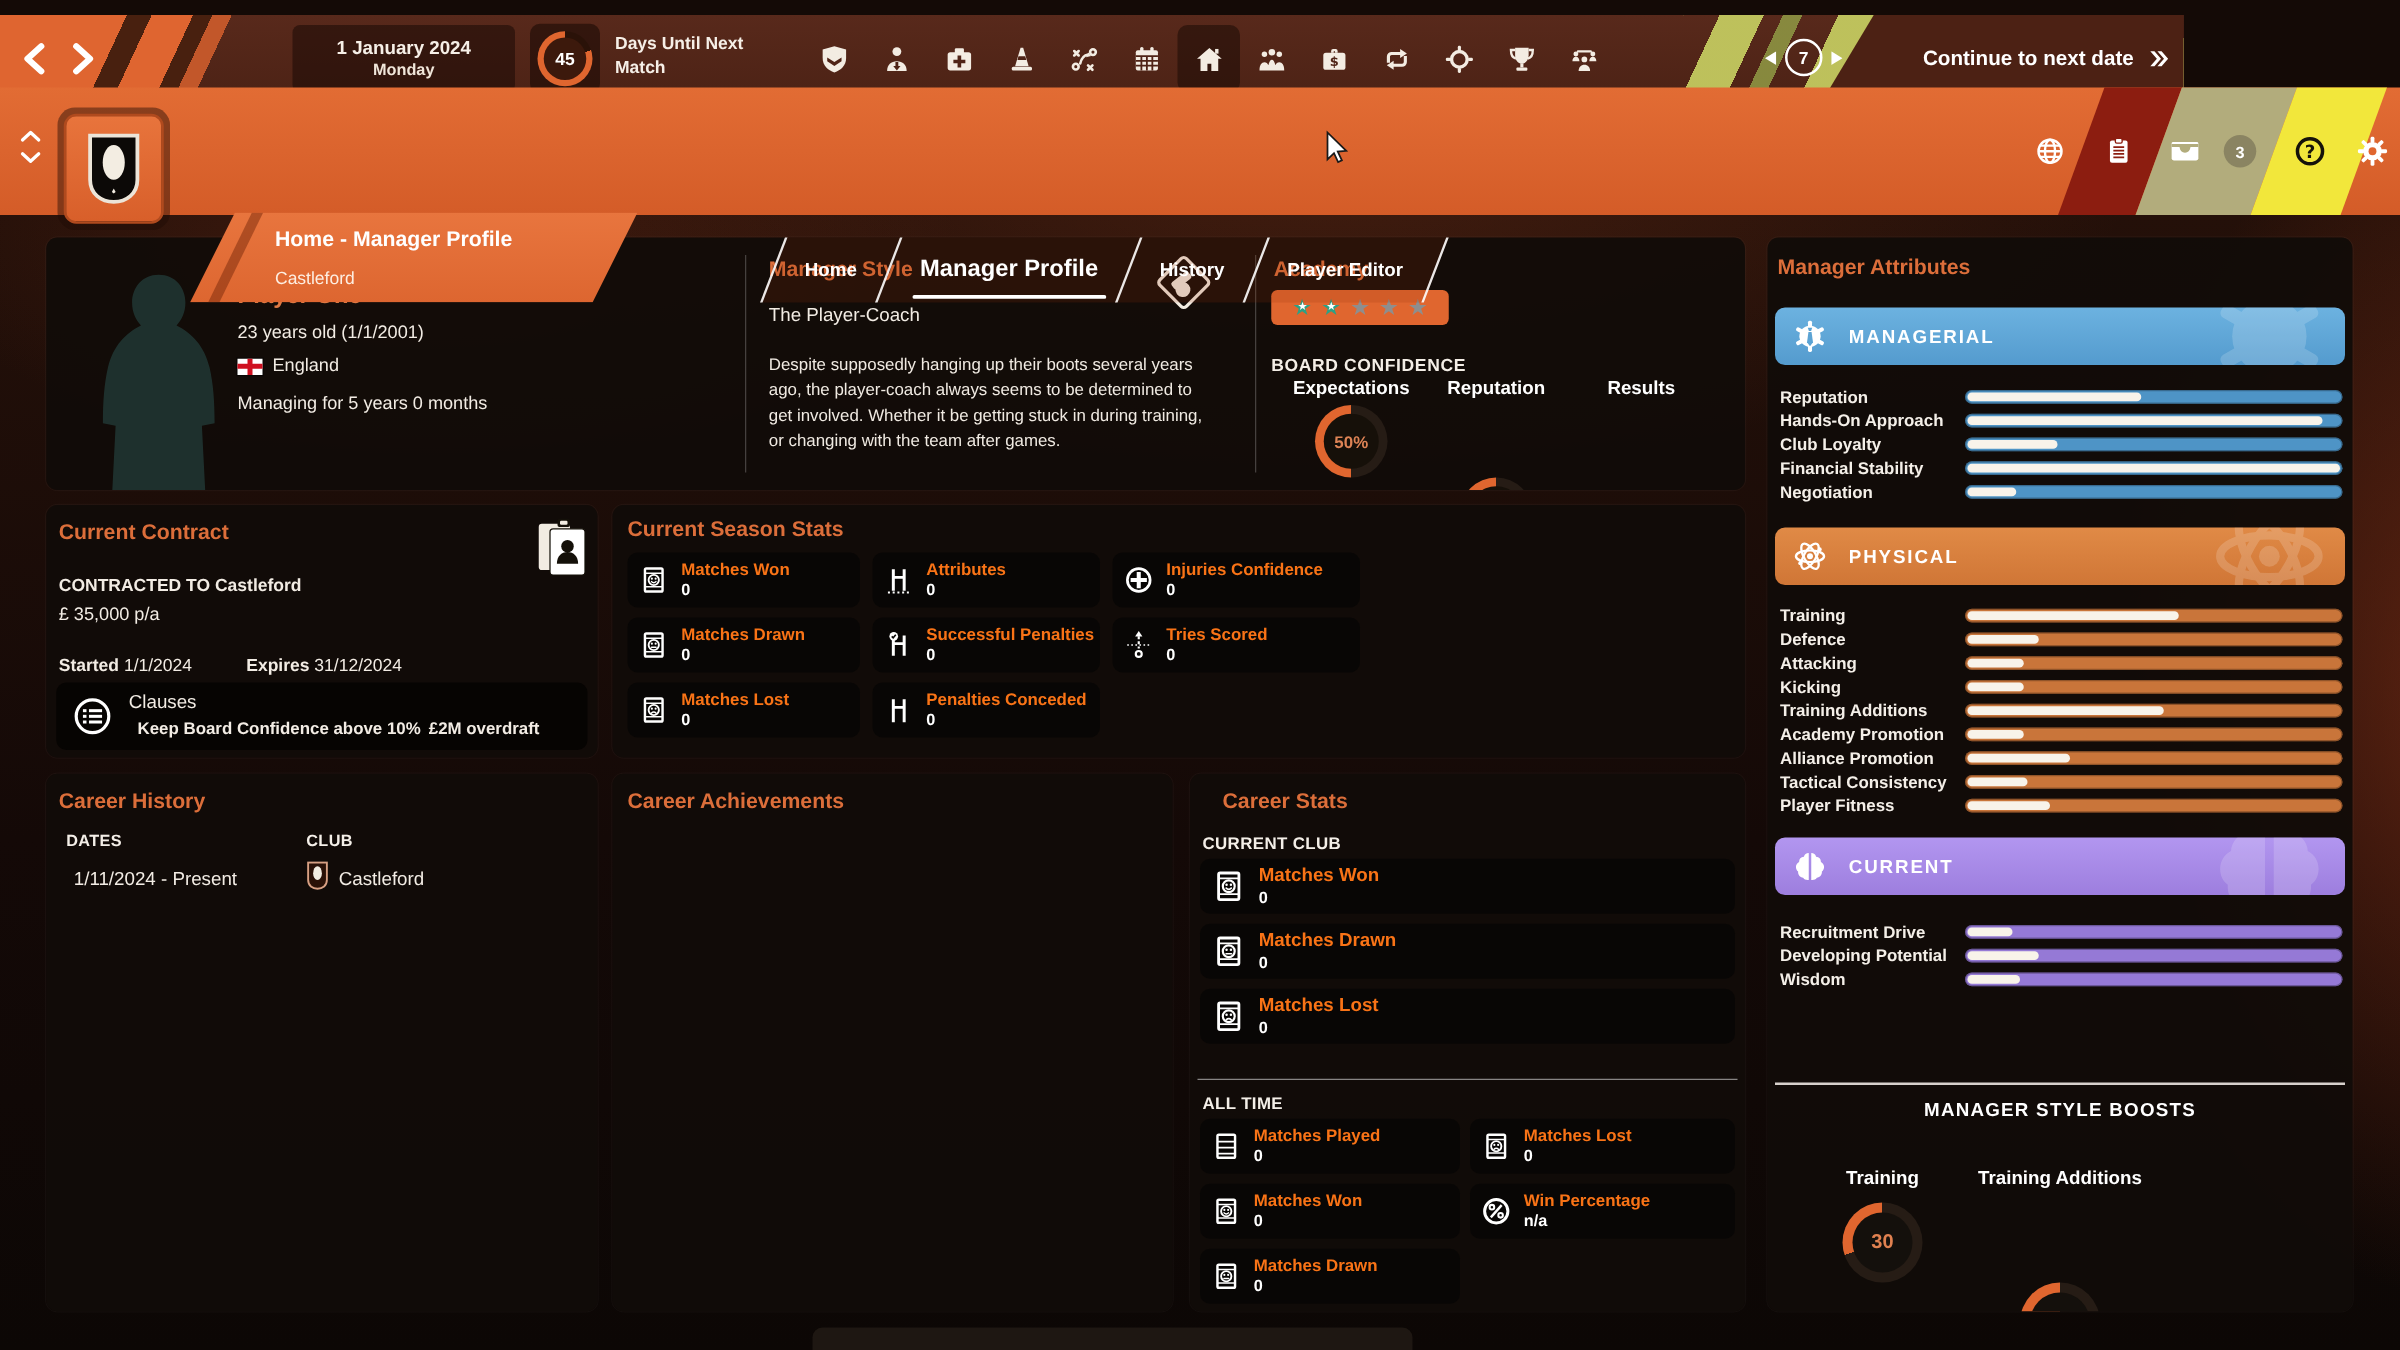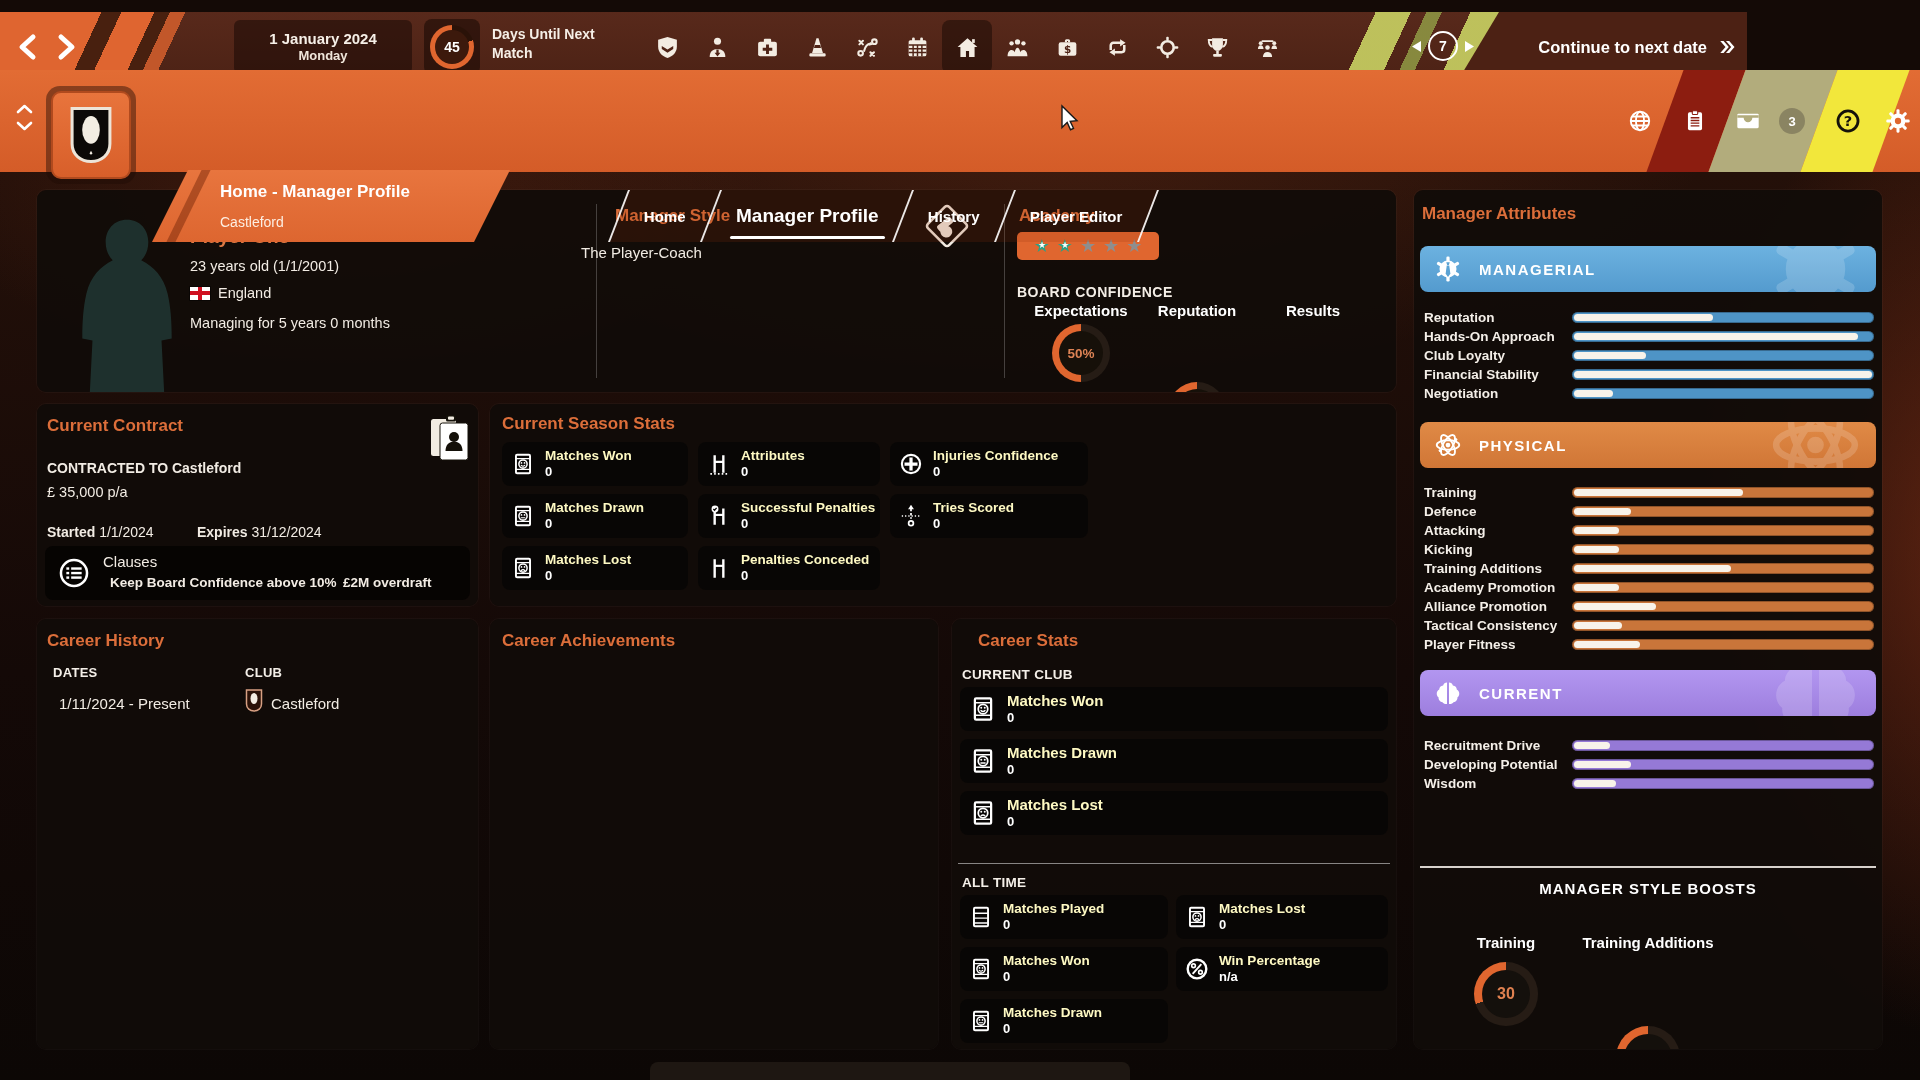--- a/index.html
+++ b/index.html
@@ -58,21 +58,21 @@
       radial-gradient(1200px 480px at 55% -6%, rgba(140,60,30,.30), rgba(0,0,0,0) 55%),
       radial-gradient(700px 300px at 18% 2%, rgba(95,38,20,.45), rgba(0,0,0,0) 60%),
       linear-gradient(180deg,#241009,#140907 55%,#0c0705);}
   .panel{position:absolute;background:rgba(17,12,9,.94);border-radius:9px;box-shadow:0 0 0 1px rgba(255,255,255,.03);overflow:hidden;}
   .h-orange{position:absolute;font-size:17px;font-weight:bold;color:#dc6e3a;white-space:nowrap;}
   .sublabel{position:absolute;font-weight:bold;color:#f4efe8;font-size:13.5px;letter-spacing:.3px;}
   .vdiv{position:absolute;top:14px;bottom:14px;width:1px;background:rgba(255,255,255,.22);}
   .tile{position:absolute;background:rgba(8,6,5,.92);border-radius:8px;display:flex;align-items:center;gap:9px;padding:0 8px;box-sizing:border-box;}
   .tile svg{flex:none;}
   .tile .tx{display:flex;flex-direction:column;line-height:1.3;}
-  .tile .tl{font-size:13.5px;font-weight:bold;color:#fef9c3;white-space:nowrap;}
+  .tile .tl{font-size:13.5px;font-weight:bold;color:#f97316;white-space:nowrap;}
   .tile .tv{font-size:13px;font-weight:bold;color:#fff;}
   .tile.big .tl{font-size:15px;}
   .flag{display:inline-block;width:20px;height:13px;background:#fff;position:relative;margin-right:8px;box-shadow:0 0 0 1px rgba(0,0,0,.45);flex:none;}
   .flag::before{content:"";position:absolute;left:8.3px;top:0;width:3.4px;height:13px;background:#cf1020;}
   .flag::after{content:"";position:absolute;top:4.8px;left:0;width:20px;height:3.4px;background:#cf1020;}
   .bc-lab{position:absolute;width:120px;text-align:center;font-size:15px;font-weight:bold;color:#fff;}
   .star{font-size:18px;color:#8e8e8e;position:relative;line-height:1;}
   .star.filled{color:#2ba186;}
   .star.filled::after{content:"★";position:absolute;left:50%;top:50%;transform:translate(-50%,-54%) scale(.5);color:#fff;}
   #starpill{position:absolute;left:980px;top:42px;width:142px;height:28px;background:#e0662f;border-radius:5px;display:flex;align-items:center;justify-content:center;gap:7px;}
@@ -389,21 +389,22 @@
       <div class="abs" style="left:153px;top:95px;display:flex;align-items:center;font-size:14.5px;">
         <span class="flag"></span>
         <span>England</span>
       </div>
       <div class="abs" style="left:153px;top:125px;font-size:14.5px;">Managing for 5 years 0 months</div>
 
       <div class="vdiv" style="left:559px;"></div>
       <div class="vdiv" style="left:967px;"></div>
 
       <div class="h-orange" style="left:578px;top:16px;">Manager Style</div>
-      <div class="abs" style="left:544px;top:54px;font-size:15px;">The Player-Coach</div>
+      <div class="abs" style="left:578px;top:54px;font-size:15px;">The Player-Coach</div>
+      <div class="abs" style="left:578px;top:92px;width:354px;font-size:13.5px;line-height:1.5;color:#f0eae2;">Despite supposedly hanging up their boots several years ago, the player-coach always seems to be determined to get involved. Whether it be getting stuck in during training, or changing with the team after games.</div>
       <div class="abs" style="left:884px;top:10px;">
         <svg width="52" height="52" viewBox="0 0 52 52">
             <rect x="11" y="11" width="30" height="30" rx="3" transform="rotate(45 26 26)" fill="none" stroke="#f3ece2" stroke-width="2.6"></rect>
             <g transform="rotate(-38 26 26)" fill="#f3ece2">
               <rect x="17" y="20" width="17" height="7" rx="2"></rect>
               <circle cx="22" cy="30" r="6"></circle>
             </g>
           </svg>
       </div>
 

